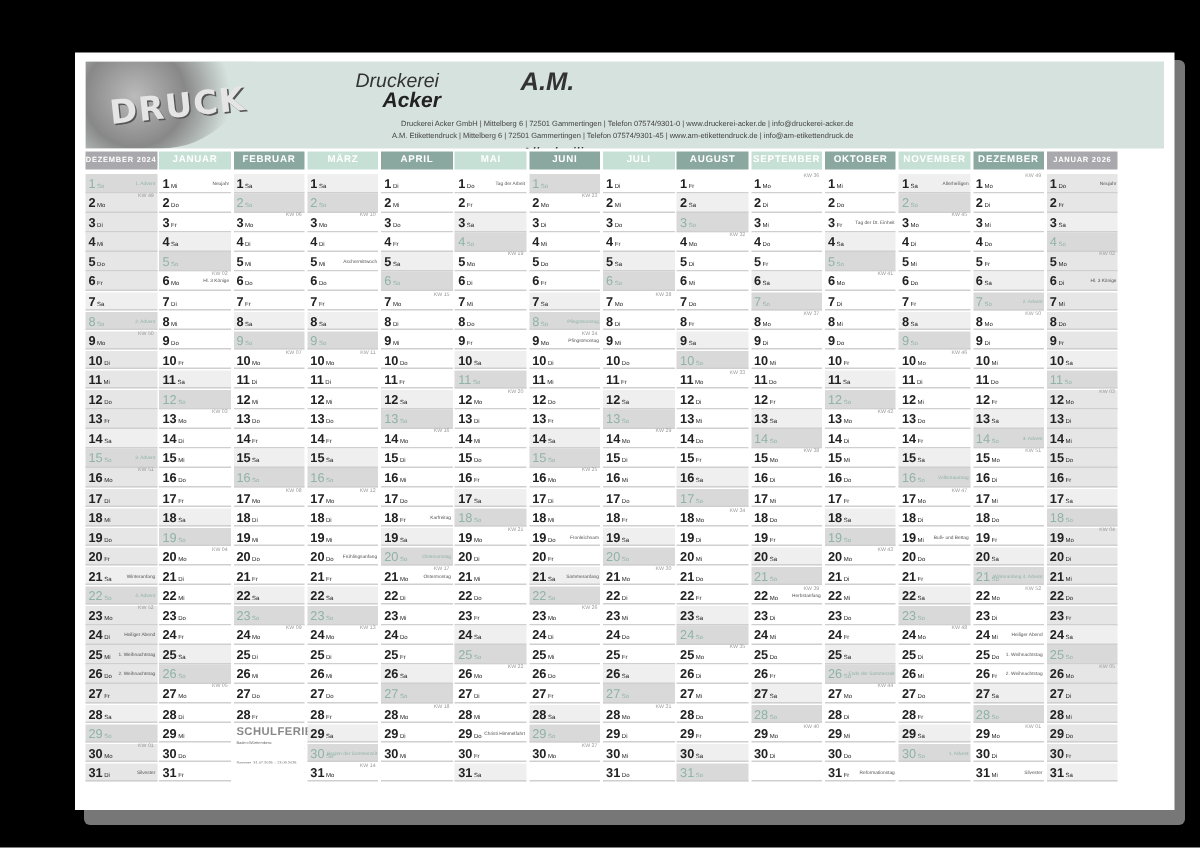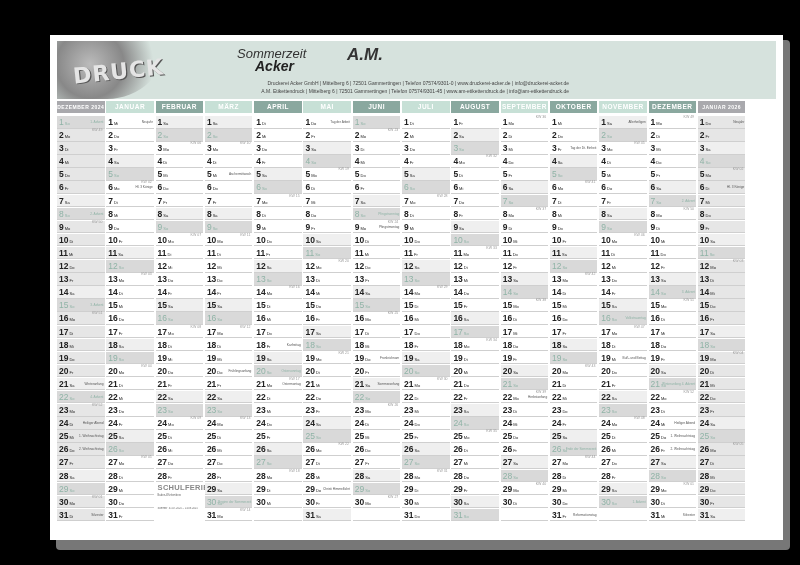--- a/index.html
+++ b/index.html
@@ -40,21 +40,21 @@
 </head>
 <body>
 
 <div class="shadow"></div>
 <div class="paper">
   <div class="banner">
     <div class="druck-img">
       <div class="druck-text">DRUCK</div>
     </div>
     <div class="logo1">
-      <span>Sommerzeit</span>
+      <span>Druckerei</span>
       <b>Acker</b>
     </div>
     <div class="logo2">
       <span style="display:inline;font-size:17px;font-weight:bold;">A.M.</span>
       <span>Allerheiligen</span>
     </div>
     <div class="addr">
       <div>Druckerei Acker GmbH | Mittelberg 6 | 72501 Gammertingen | Telefon 07574/9301-0 | www.druckerei-acker.de | info@druckerei-acker.de</div>
       <div>A.M. Etikettendruck | Mittelberg 6 | 72501 Gammertingen | Telefon 07574/9301-45 | www.am-etikettendruck.de | info@am-etikettendruck.de</div>
     </div>

